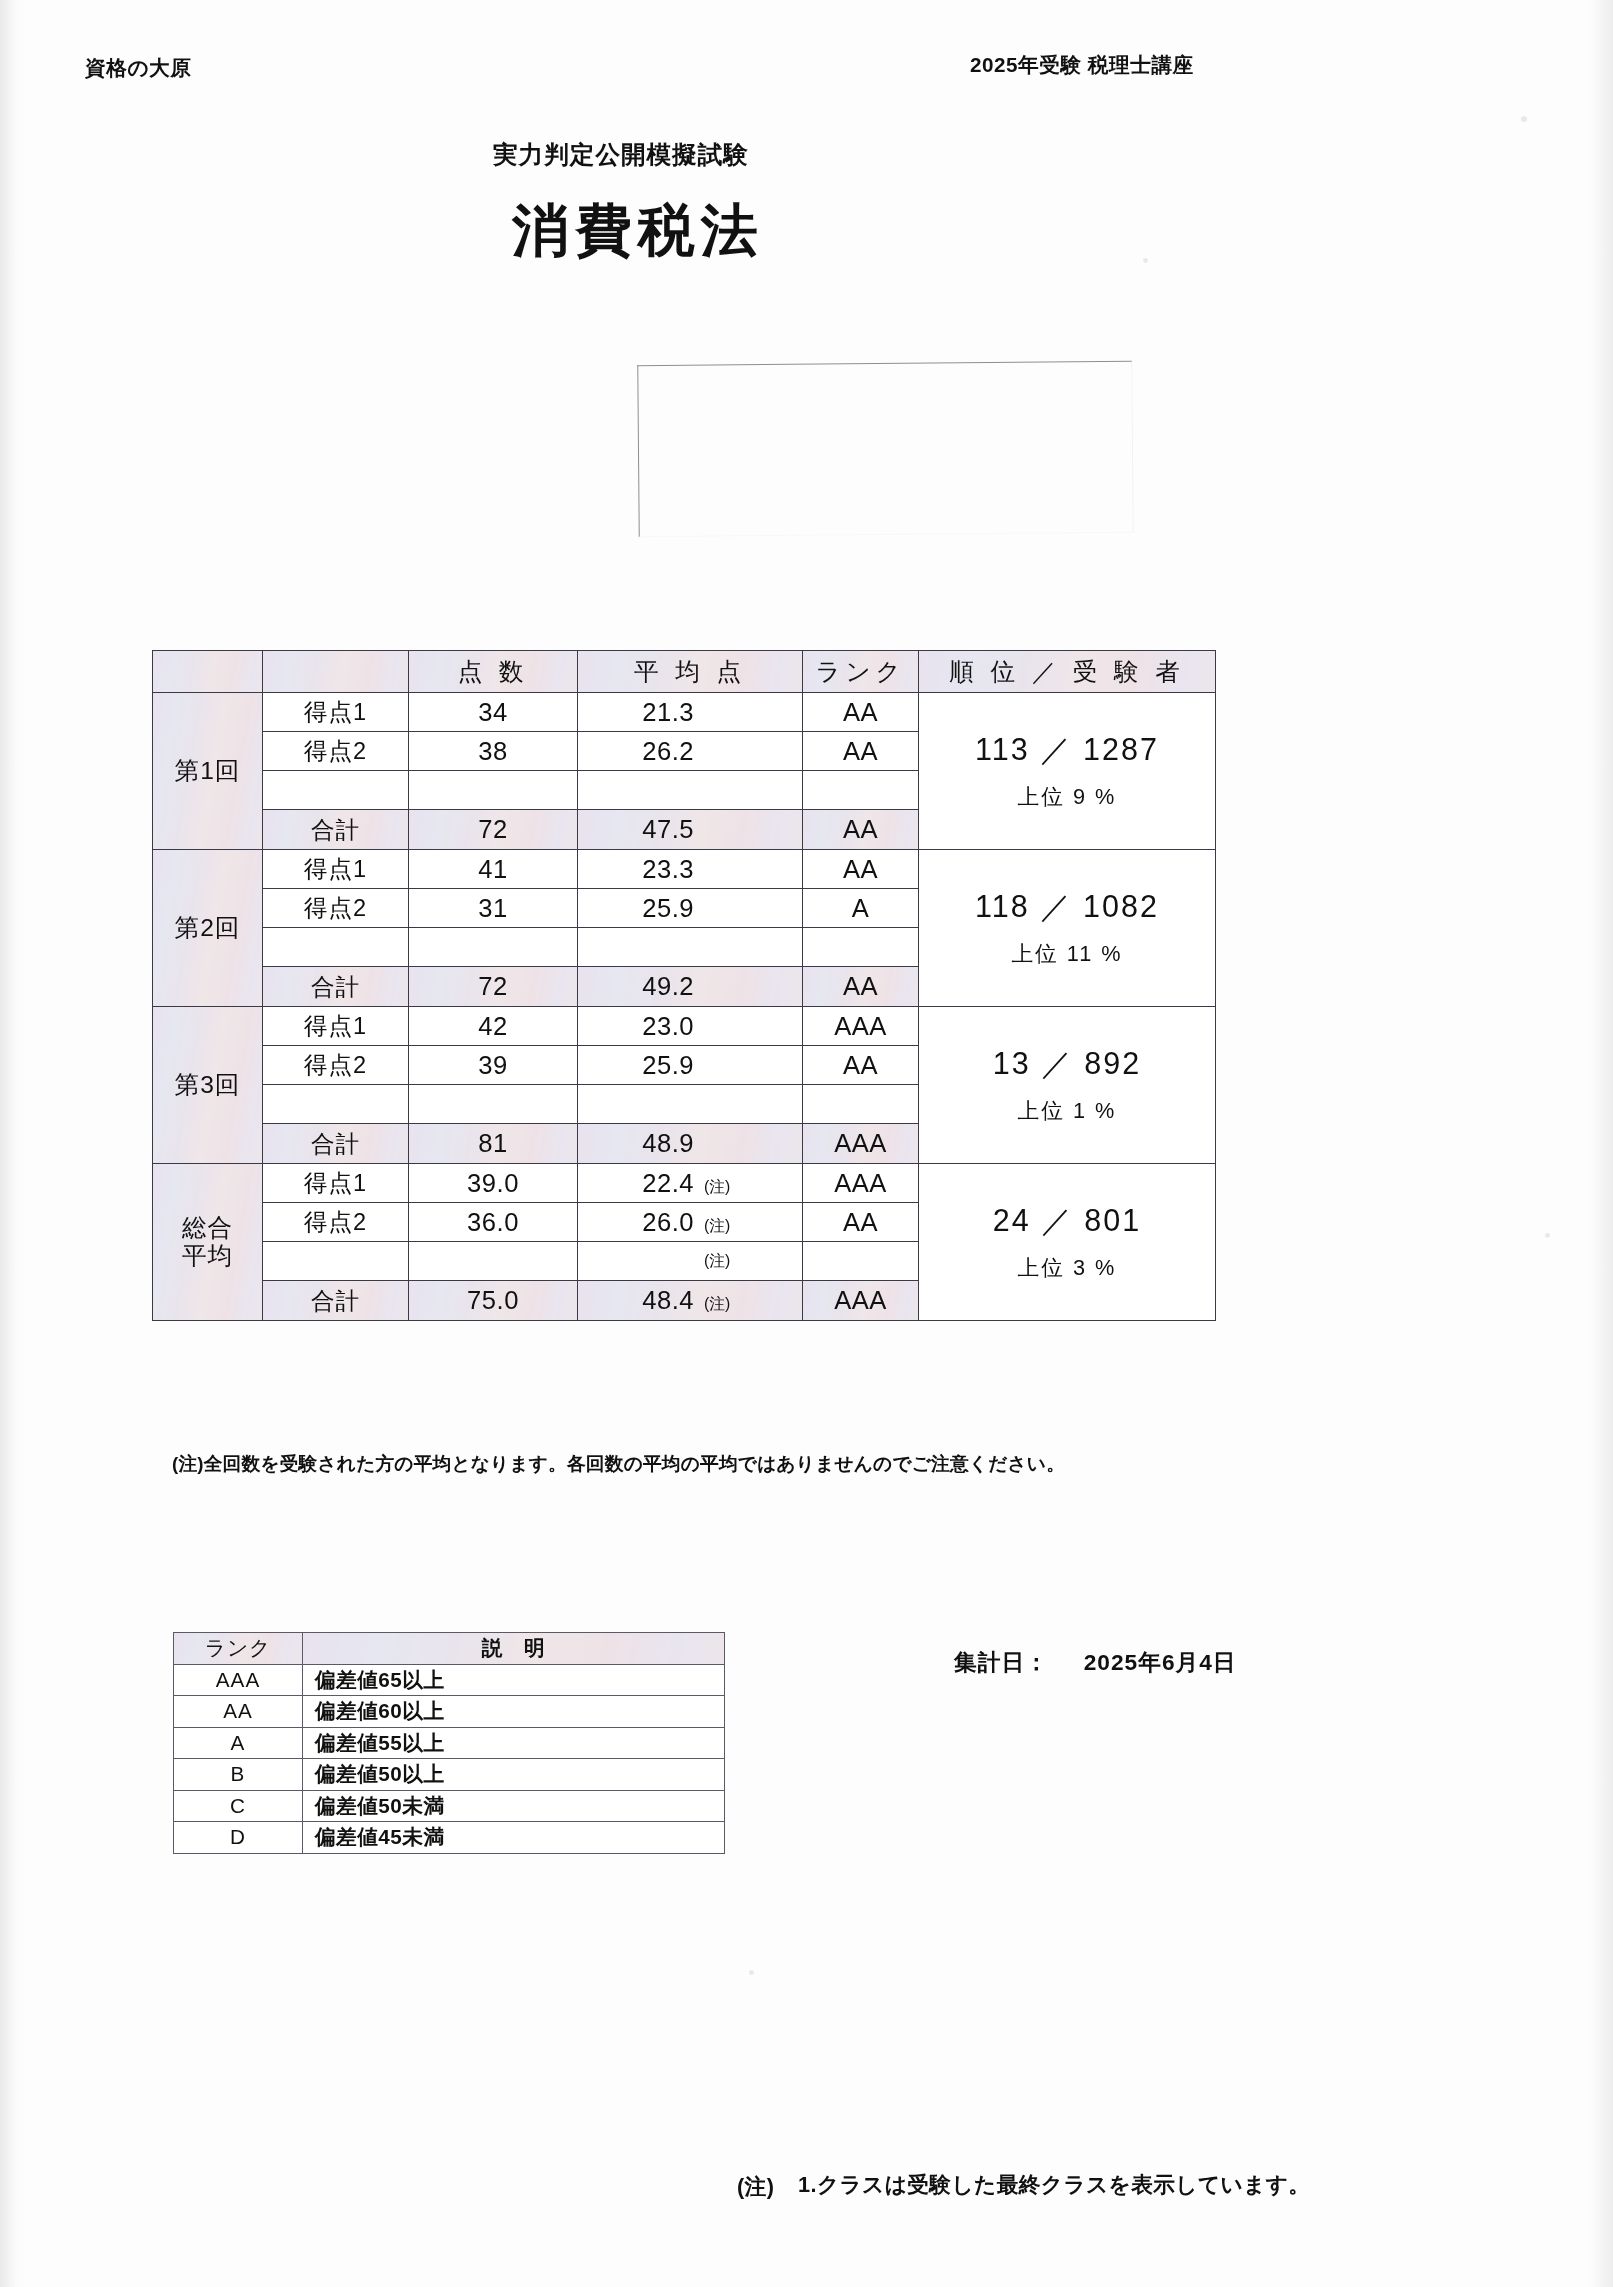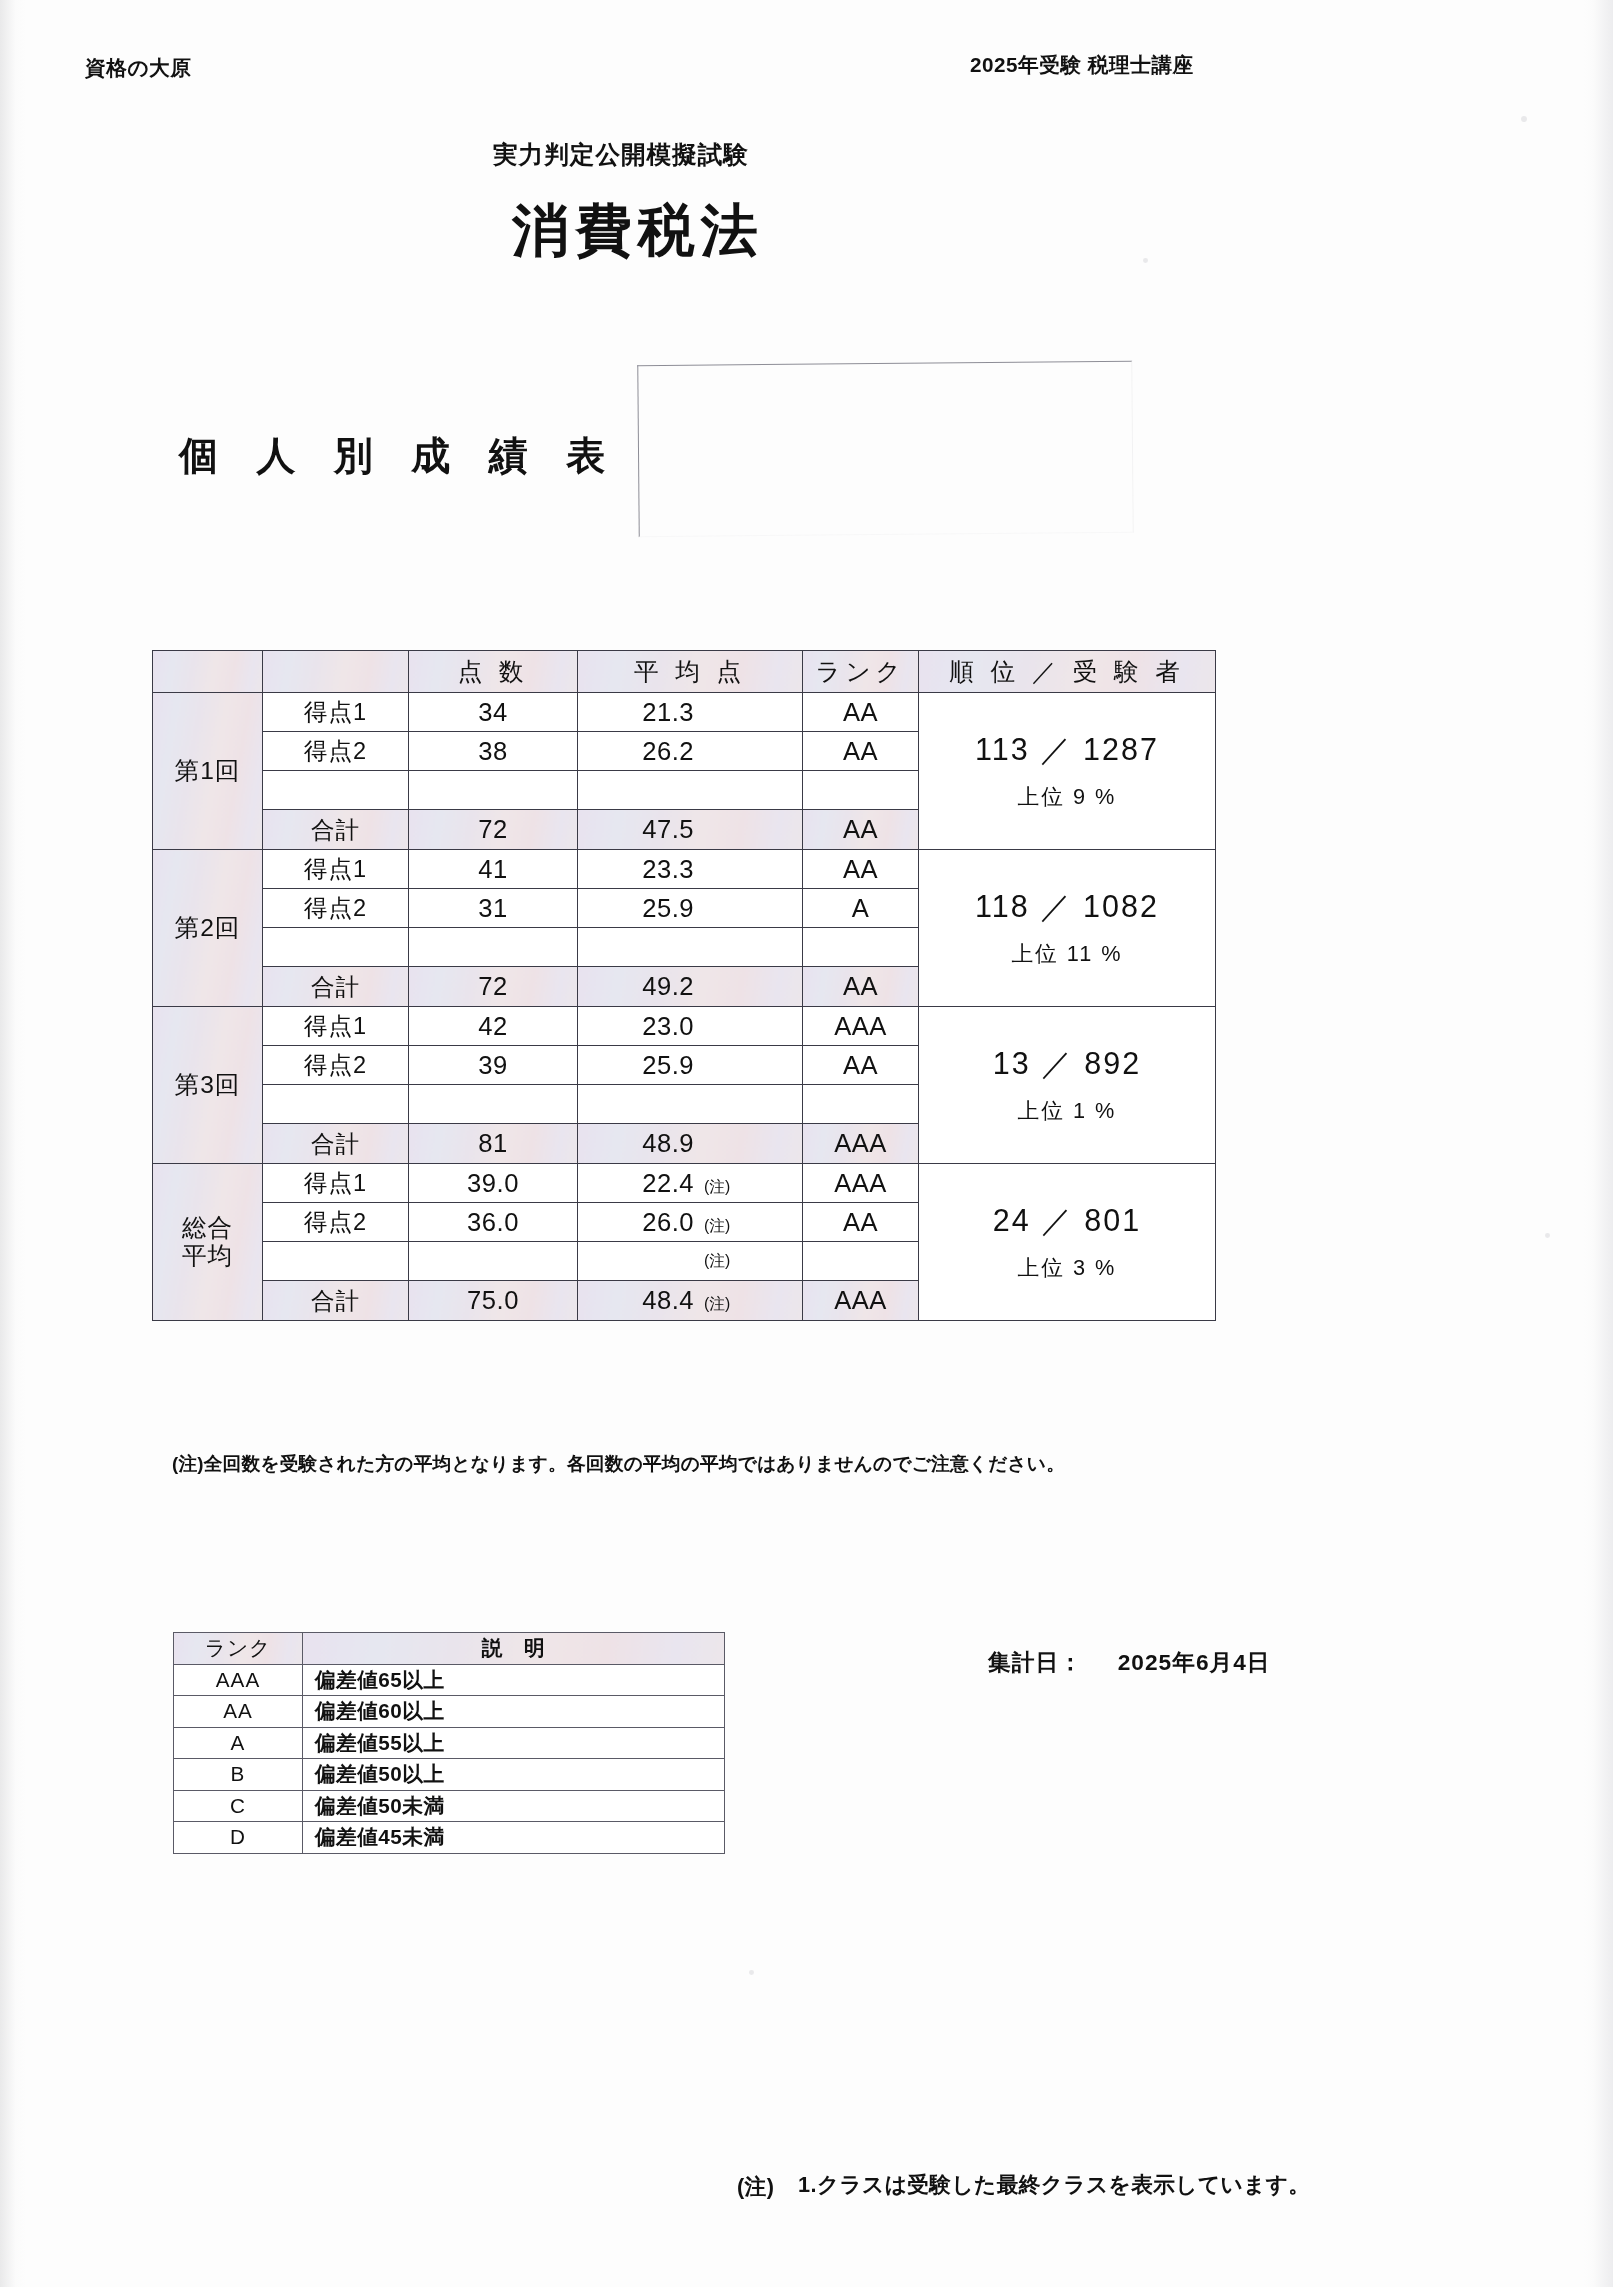--- a/index.html
+++ b/index.html
@@ -211,21 +211,21 @@
     font-weight: bold;
   }
 
   
   #agg-date {
     left: 954px; top: 1647px;
     font-size: 22.7px;
     letter-spacing: 1px;
     font-weight: bold;
   }
-  #agg-date .lbl { margin-right: 35px; margin-left: 34px; }
+  #agg-date .lbl { margin-right: 35px; }
 
   
   #bottom-notes {
     left: 737px; top: 2170px;
     font-size: 21.7px;
     font-weight: bold;
     line-height: 1.36;
     letter-spacing: 0.4px;
   }
   #bottom-notes .marker {
@@ -252,21 +252,20 @@
   <span class="speck" style="left:1521px;top:116px;width:5.9px;height:5.9px;"></span>
   <span class="speck" style="left:1143px;top:258px;width:4.9px;height:4.9px;"></span>
   <span class="speck" style="left:1545px;top:1233px;width:4.9px;height:4.9px;"></span>
   <span class="speck" style="left:749px;top:1970px;width:4.9px;height:4.9px;"></span>
 
   <div class="abs" id="brand">資格の大原</div>
   <div class="abs" id="course">2025年受験 税理士講座</div>
   <div class="abs" id="exam-name">実力判定公開模擬試験</div>
   <div class="abs" id="subject">消費税法</div>
 
-  <div class="abs" id="report-title">個 人 別 成 績 表</div>
   <div class="abs" id="name-box"></div>
 
   <table class="abs" id="score-table">
     <colgroup>
       <col class="col-round">
         <col class="col-item">
         <col class="col-score">
       <col class="col-avg">
         <col class="col-rank">
         <col class="col-rank-n">

